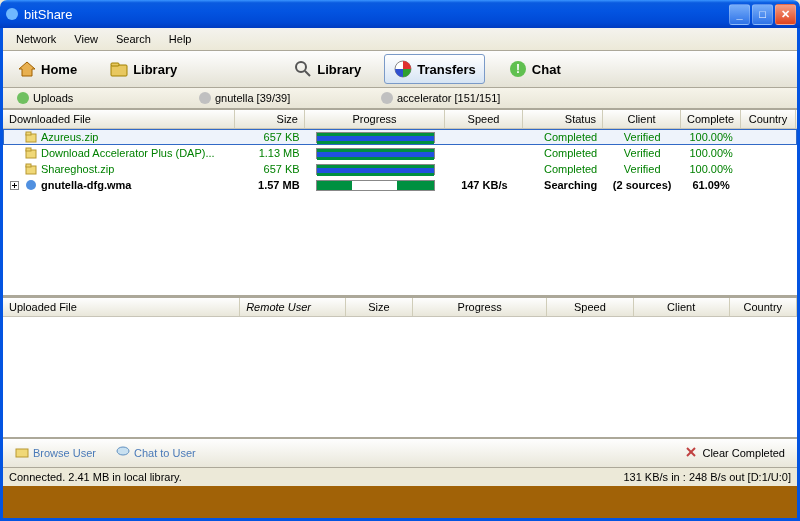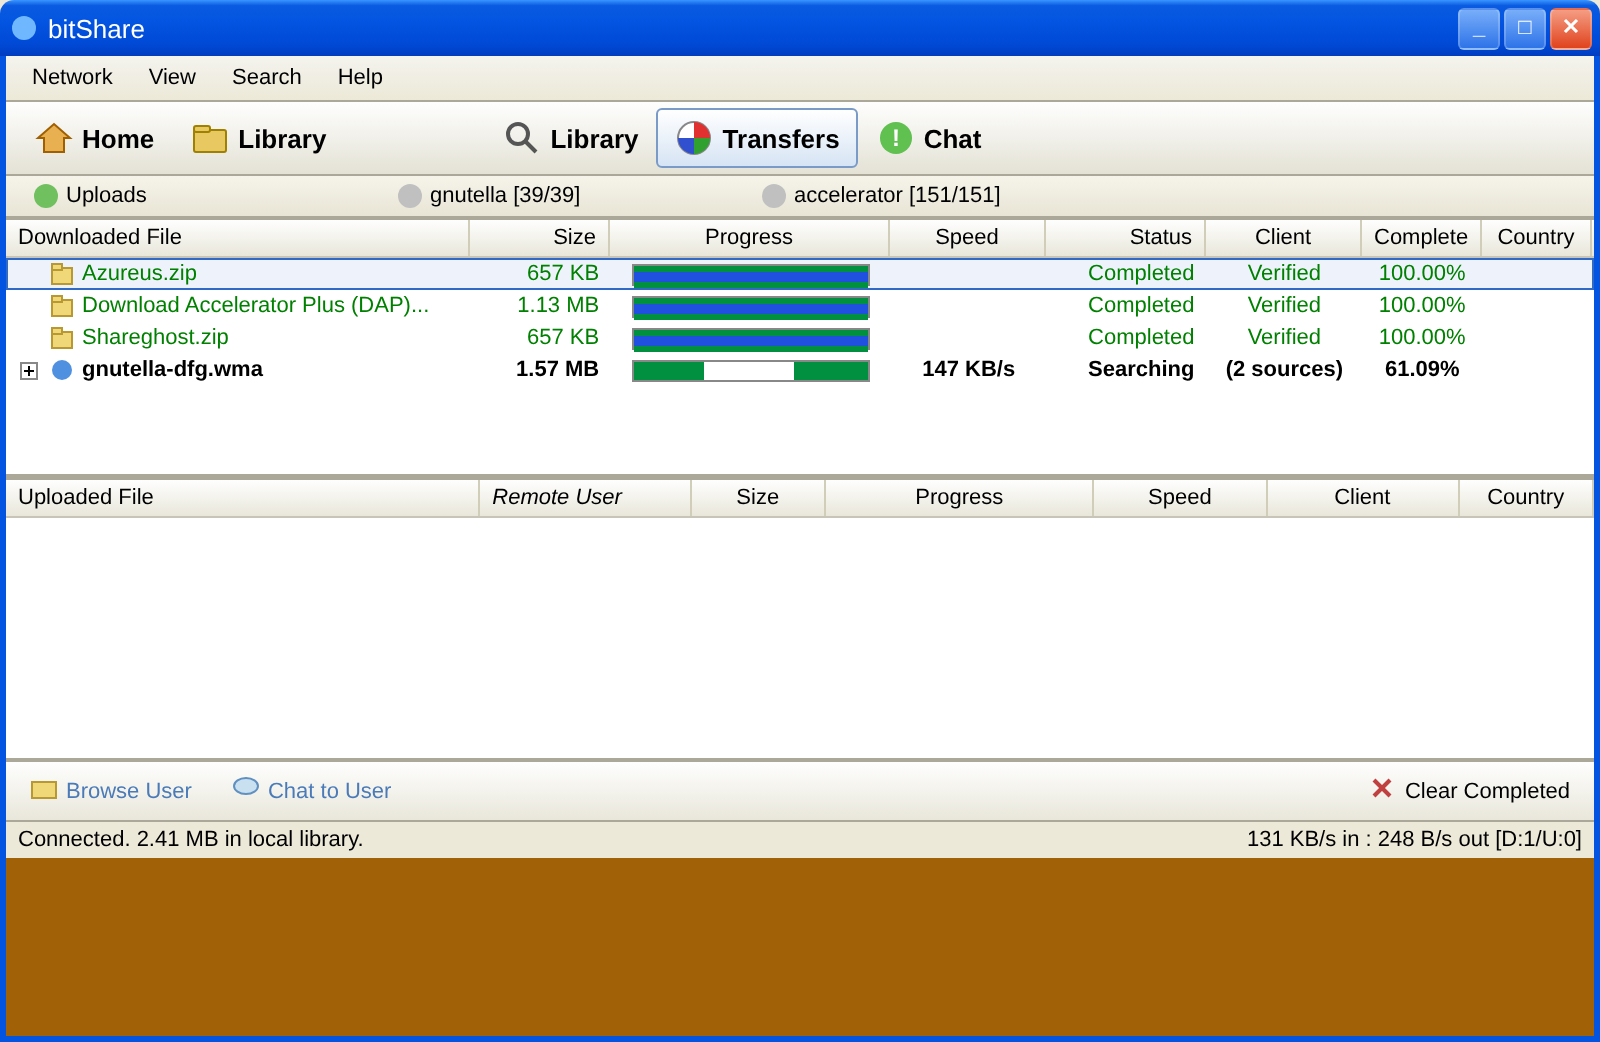--- a/index.html
+++ b/index.html
@@ -34,21 +34,21 @@
   display: flex;
   gap: 4px;
   font-size: 11px;
 }
 .menubar span { padding: 3px 7px; cursor: default; }
 .toolbar {
   background: linear-gradient(to bottom, #fefefe, #e4e2d5);
   border-bottom: 1px solid #aca899;
   padding: 3px 5px;
   display: flex;
-  gap: 0;
+  gap: 14px;
   align-items:center;
 }
 .tbtn {
   display: flex;
   align-items: center;
   padding: 4px 8px;
   gap: 4px;
   border: 1px solid transparent;
   border-radius: 3px;
   cursor: pointer;
@@ -66,21 +66,21 @@
   font-size: 11px;
 }
 .fitem { display:flex; align-items:center; gap:4px; padding:2px 8px; min-width:180px;}
 .fitem .dot { width:12px; height:12px; border-radius:50%; }
 .table { background:#fff; border: 1px solid #aca899; border-left:none; border-right:none;}
 .thead { display:flex; background: linear-gradient(to bottom,#fefefe,#e9e7da); border-bottom:1px solid #c8c5b8; font-size:11px;}
 .th { padding:3px 6px; border-right:1px solid #d0cdb9; text-align:left; white-space:nowrap; overflow:hidden;}
 .c-file{width:232px;} .c-size{width:70px;text-align:right;} .c-prog{width:140px;text-align:center;}
 .c-speed{width:78px;text-align:center;} .c-status{width:80px;text-align:right;}
 .c-client{width:78px;text-align:center;} .c-complete{width:60px;text-align:center;} .c-country{width:55px;text-align:center;}
-.tbody { height:108px; overflow:auto; background:#fff;}
+.tbody { height:166px; overflow:auto; background:#fff;}
 .tr { display:flex; font-size:11px; align-items:center; height:16px; border:1px solid transparent;}
 .tr.sel { border:1px solid #3169c6; background:#eef3fb;}
 .td { padding:1px 6px; overflow:hidden; white-space:nowrap;}
 .td.c-file{display:flex;align-items:center;gap:3px;}
 .green{color:#008000;}
 .bold{font-weight:bold;}
 .progbar { height:11px; position:relative; background:#e8e8e8; border:1px solid #888; margin:0 4px;}
 .progseg{position:absolute;top:0;bottom:0;}
 .seg-blue{background:#2050e0;}
 .seg-green{background:#009040;}

